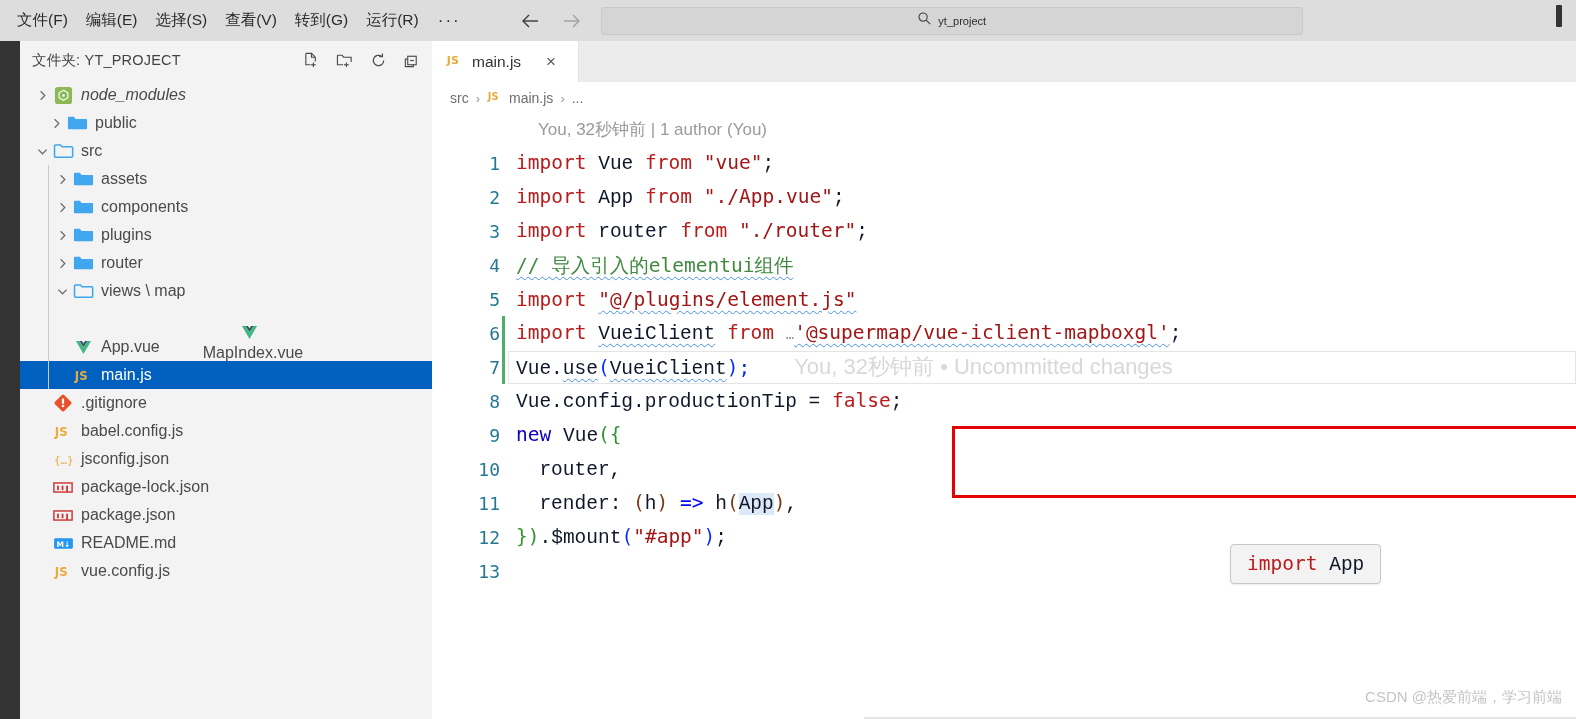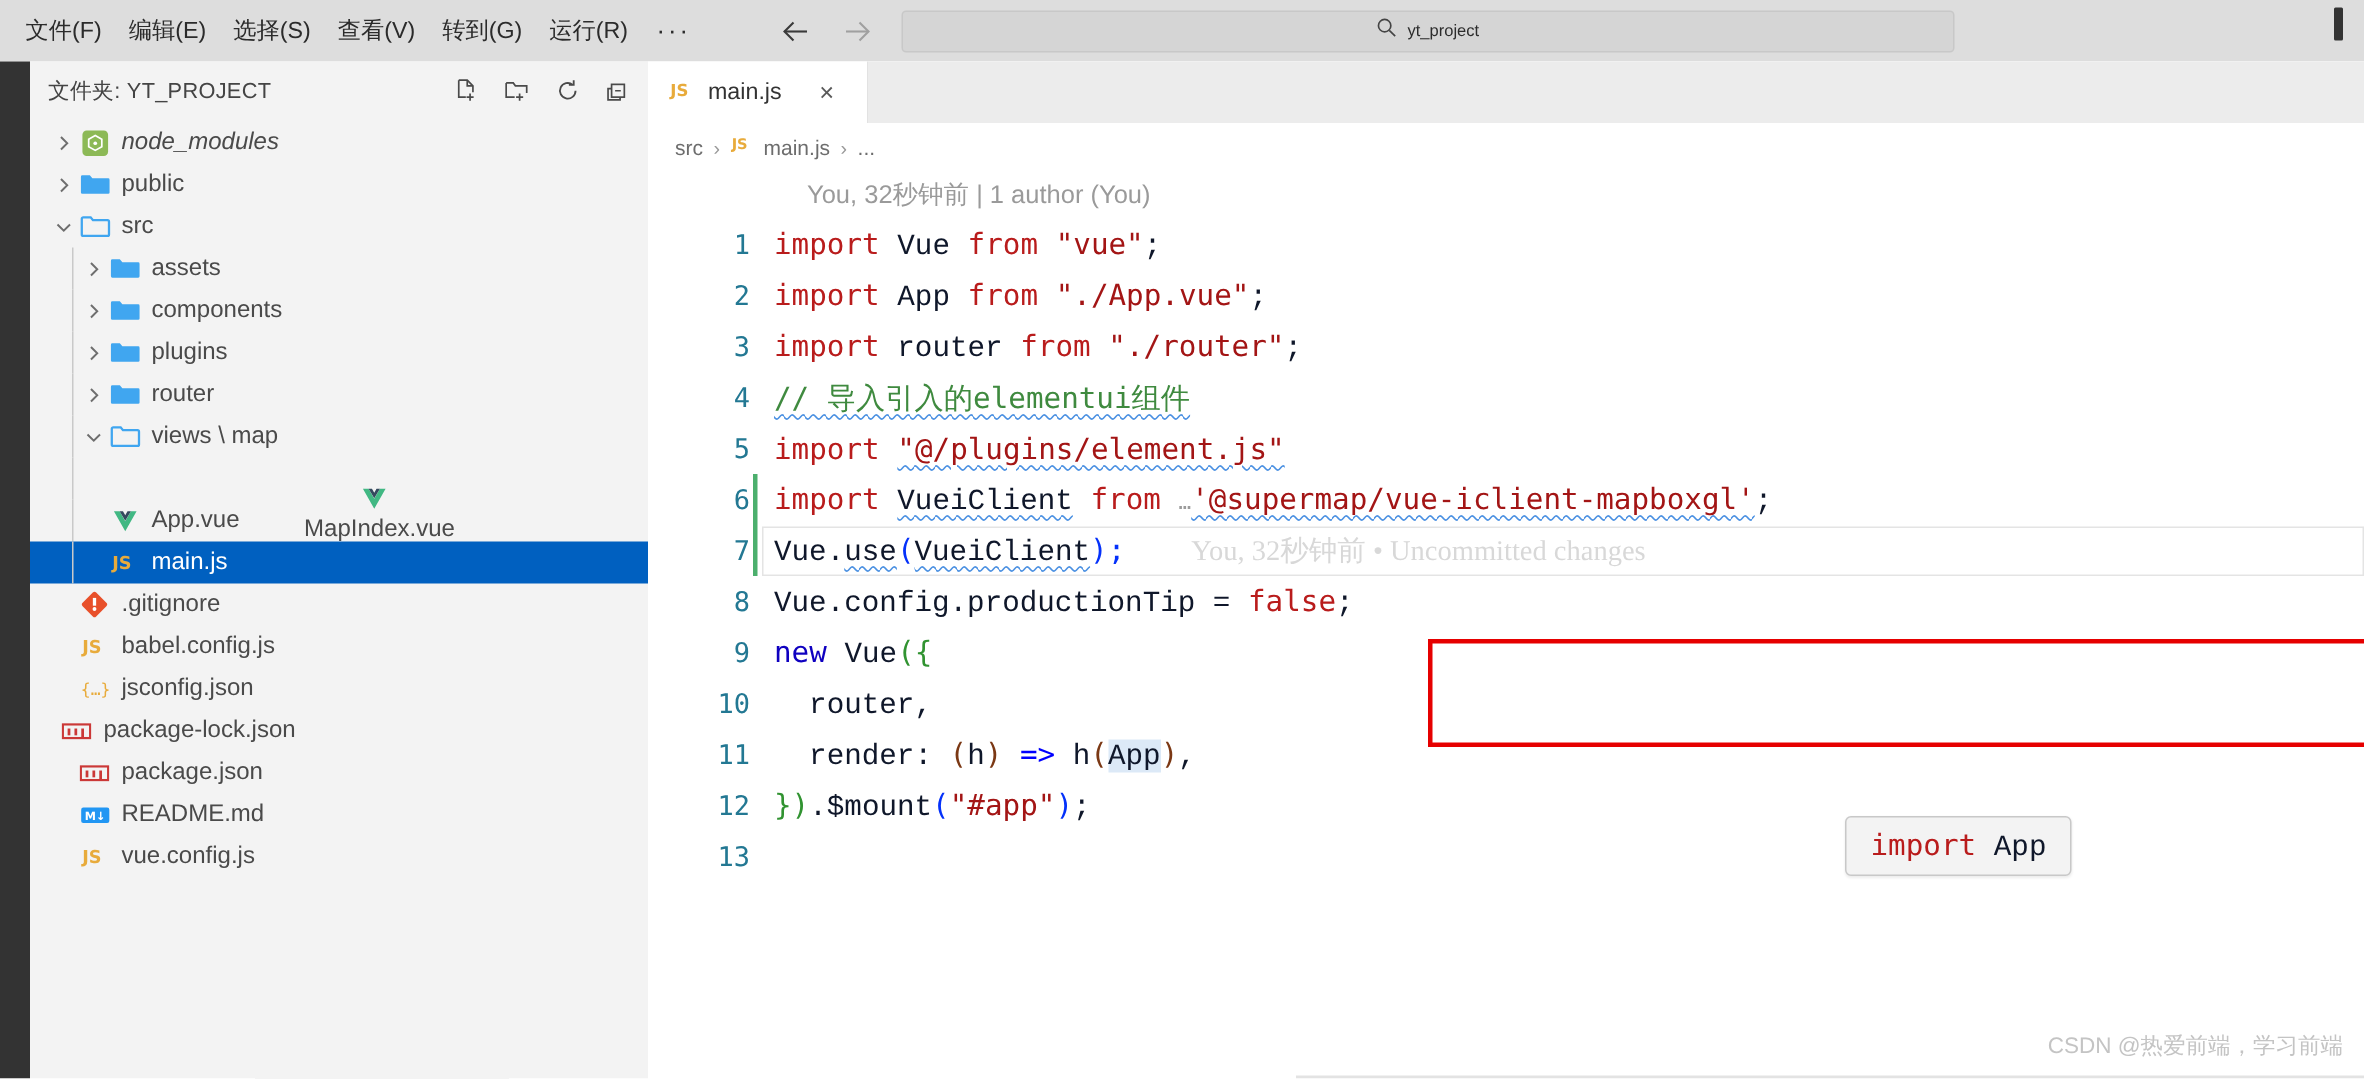--- a/index.html
+++ b/index.html
@@ -115,22 +115,22 @@
     text-underline-offset:4px;
     text-decoration-thickness:1px;
   }
   .dots{color:#9b9b9b;font-size:14px;}
 
   .curline{
     position:absolute;left:76px;right:0;height:33px;border:1px solid #e4e4e4;
     box-sizing:border-box;pointer-events:none;
   }
   .inline-blame{
-    color:#d8d8d8;font-size:19px;
-    font-family:Liberation Serif, serif;
+    color:#d8d8d8;font-size:22px;
+    font-family:Liberation Sans, sans-serif;
   }
   .annot-box{
     position:absolute;left:520px;top:312px;width:840px;height:72px;
     border:3px solid #e60000;box-sizing:border-box;pointer-events:none;
   }
   .tooltip{
     position:absolute;left:798px;top:430px;
     background:#f3f3f3;border:1px solid #c8c8c8;border-radius:4px;
     padding:7px 16px;font-family:"DejaVu Sans Mono","Liberation Mono",monospace;
     font-size:19.5px;box-shadow:0 1px 2px rgba(0,0,0,.08);
@@ -233,21 +233,21 @@
           </span>
           <span class="ficon">
             <svg width="19" height="19" viewBox="0 0 20 20">
               <rect x="1" y="1" width="18" height="18" rx="3" fill="#8cb956"></rect>
               <path d="M10 4.6 L14.6 7.2 v5.2 L10 15 L5.4 12.4 V7.2 Z" fill="none" stroke="#ffffff" stroke-width="1.2"></path>
               <circle cx="10" cy="10" r="1.3" fill="#ffffff"></circle>
             </svg>
           </span>
           <span class="label">node_modules</span>
         </div>
-        <div class="row" style="padding-left: 14px;">
+        <div class="row" style="padding-left: 28px;">
           <span class="chev">
             <svg width="13" height="13" viewBox="0 0 14 14">
               <path d="M5 2.5 L9.5 7 L5 11.5" fill="none" stroke="#6e6e6e" stroke-width="1.4"></path>
             </svg>
           </span>
           <span class="ficon">
             <svg width="21" height="18" viewBox="0 0 22 18">
               <path d="M1 3.5a1 1 0 0 1 1-1h5.2l1.8 2.2h11a1 1 0 0 1 1 1v8.8a1 1 0 0 1-1 1H2a1 1 0 0 1-1-1Z" fill="#40a6f0"></path>
             </svg>
           </span>
@@ -390,21 +390,21 @@
         </div>
         <div class="row" style="padding-left: 14px;">
           <span class="chev hidden"></span>
           <span class="ficon">
             <svg width="20" height="18" viewBox="0 0 22 18">
               <text x="1" y="14" font-family="DejaVu Sans Mono, monospace" font-size="12" fill="#e8ab3b">{…}</text>
             </svg>
           </span>
           <span class="label">jsconfig.json</span>
         </div>
-        <div class="row" style="padding-left: 2px;">
+        <div class="row" style="padding-left: 14px;">
           <span class="chev hidden"></span>
           <span class="ficon">
             <svg width="20" height="15" viewBox="0 0 22 16">
               <rect x="1" y="3" width="20" height="10" fill="none" stroke="#cb3837" stroke-width="1.6"></rect>
               <rect x="4.5" y="6" width="2" height="5" fill="#cb3837"></rect>
               <rect x="9.5" y="6" width="2" height="5" fill="#cb3837"></rect>
               <rect x="14.5" y="6" width="2" height="7" fill="#cb3837"></rect>
             </svg>
           </span>
           <span class="label">package-lock.json</span>

